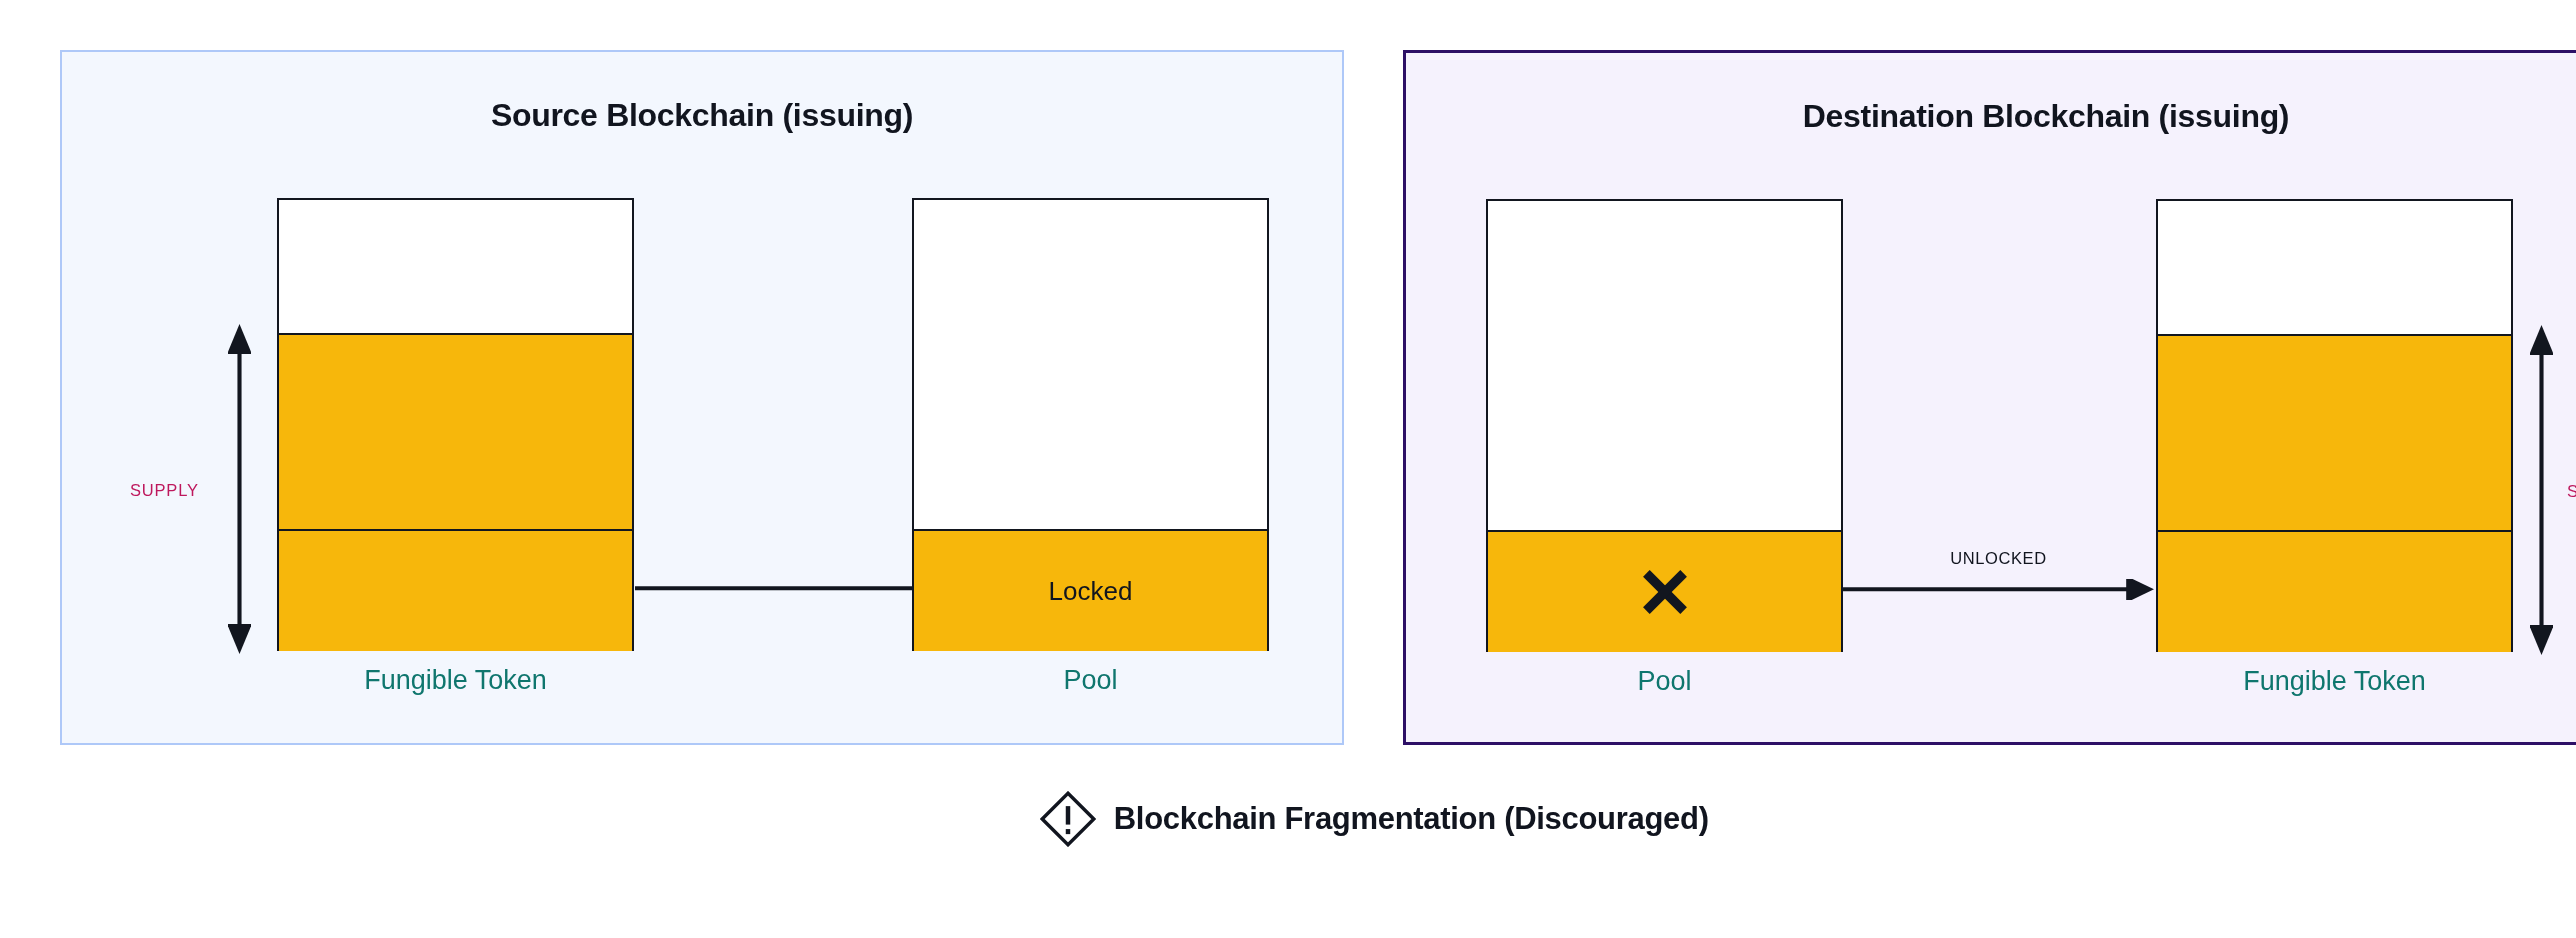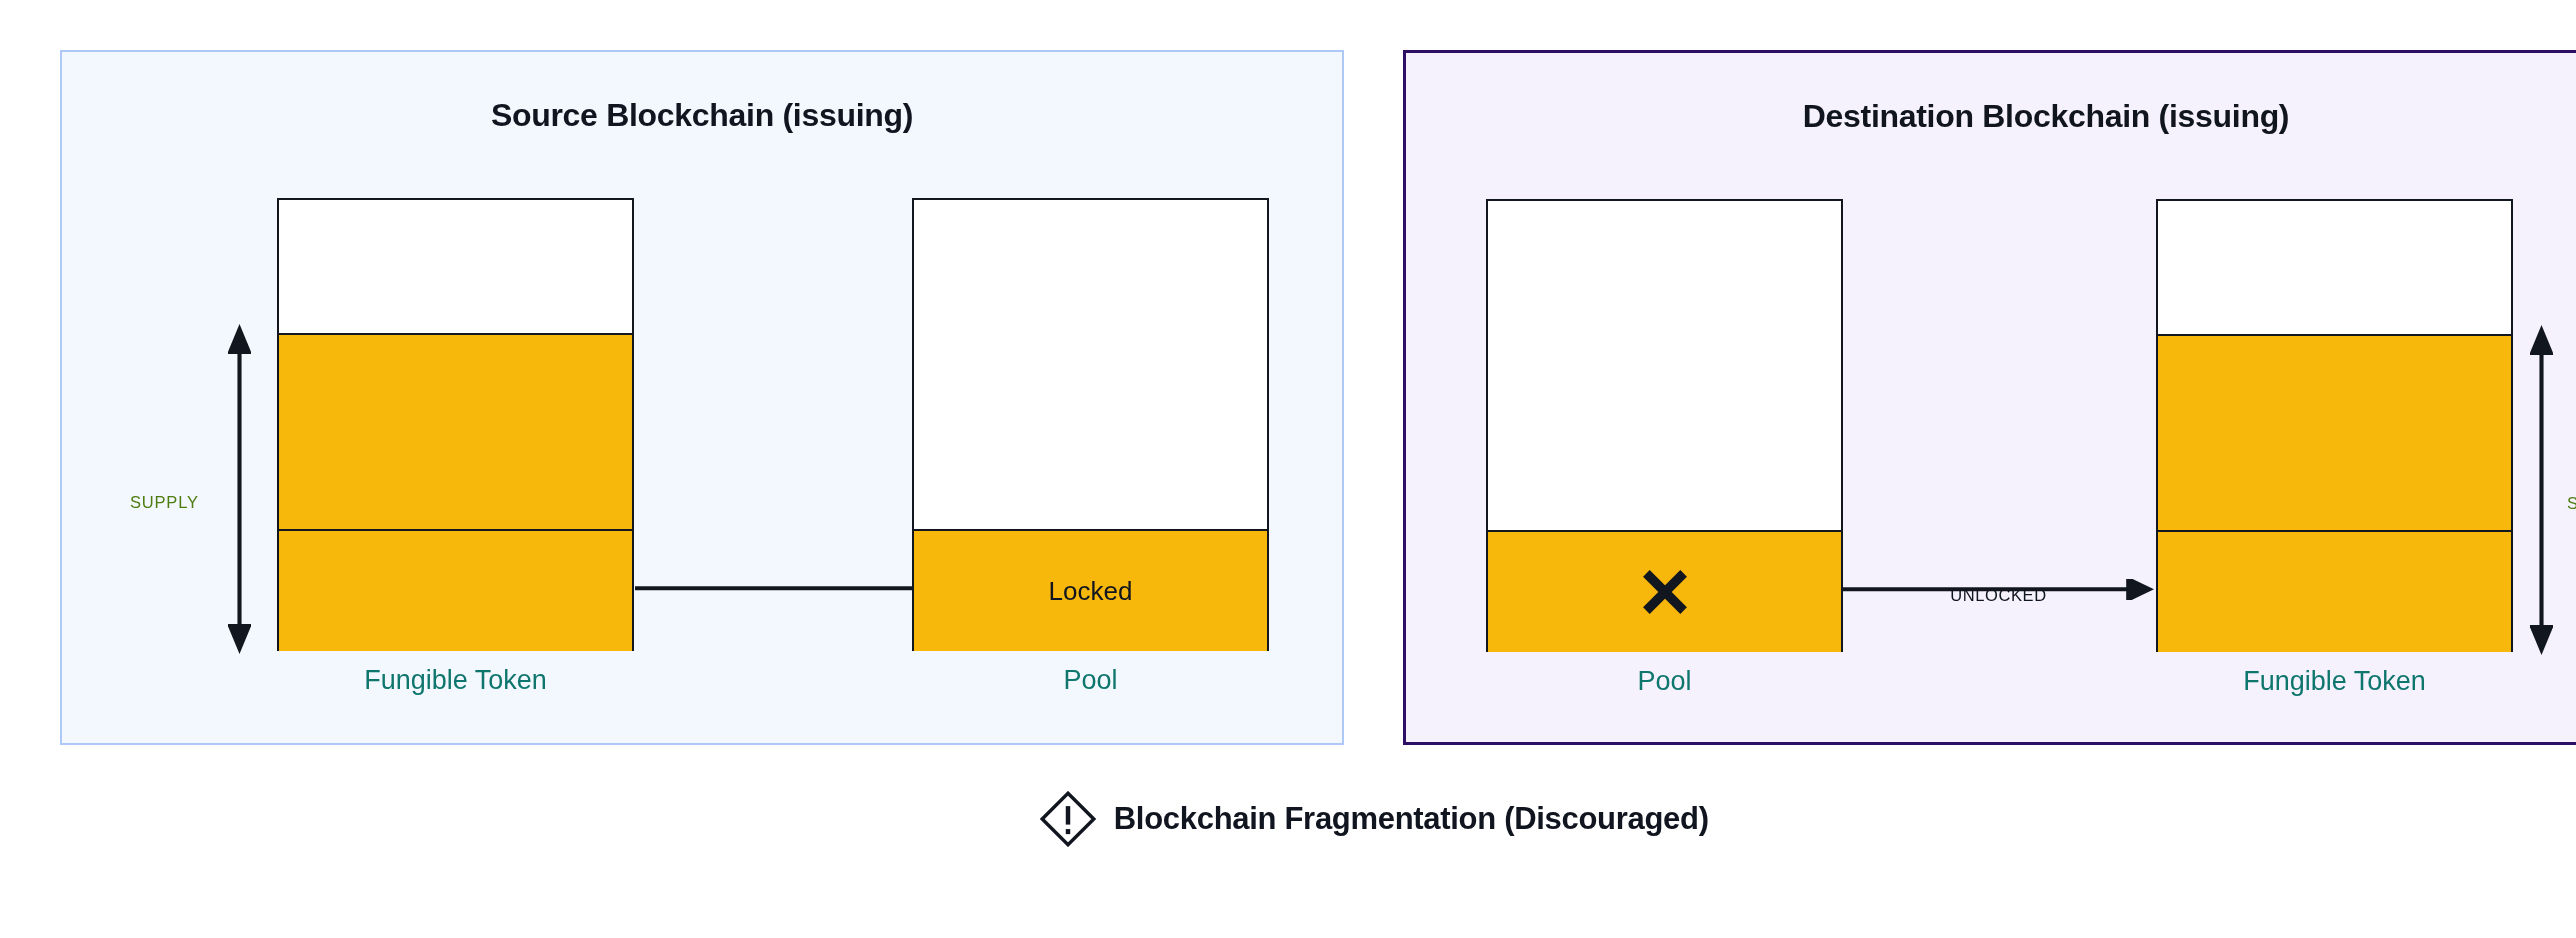--- a/index.html
+++ b/index.html
@@ -99,23 +99,22 @@
   }
 
   
   .supply-arrow {
     position: absolute;
   }
   .supply-label {
     position: absolute;
     font-size: 16.5px;
     letter-spacing: 0.8px;
-    color: #4d7c0f;
-    white-space: nowrap;
-    margin-top: 12px;
+    color: #be185d;
+    white-space: nowrap;
   }
 
   
   .flow-arrow { position: absolute; }
   .flow-label {
     position: absolute;
     font-size: 16.5px;
     letter-spacing: 0.6px;
     color: #11151f;
     white-space: nowrap;
@@ -186,21 +185,21 @@
         <line x1="88" y1="12" x2="12" y2="88" stroke="#12161f" stroke-width="19" stroke-linecap="butt"></line>
       </svg>
     </div>
   </div>
   <div class="column-caption" style="left:80px; top:613px; width:357px;">Pool</div>
 
   <svg class="flow-arrow" style="left:437px; top:526px; width:311px; height:20.6px;" viewBox="0 0 604 40">
     <line x1="0" y1="20" x2="564" y2="20" stroke="#12161f" stroke-width="8"></line>
     <polygon points="604,20 550,46 550,-6" fill="#12161f"></polygon>
   </svg>
-  <div class="flow-label" style="left:437px; top:496px; width:311px;margin-top:37px;">UNLOCKED</div>
+  <div class="flow-label" style="left:437px; top:496px; width:311px;">UNLOCKED</div>
 
   <div class="column" style="left:750px; top:146px; width:357px; height:453px;">
     <div class="seg top-rule" style="top:133px; height:196px;"></div>
     <div class="seg top-rule" style="top:329px; height:122px;"></div>
   </div>
   <div class="column-caption" style="left:750px; top:613px; width:357px;">Fungible Token</div>
 
   <svg class="supply-arrow" style="left:1124px; top:272px; width:23px; height:330px;" viewBox="0 0 44 640">
     <line x1="22" y1="44" x2="22" y2="596" stroke="#12161f" stroke-width="8"></line>
     <polygon points="22,0 46,58 -2,58" fill="#12161f"></polygon>

